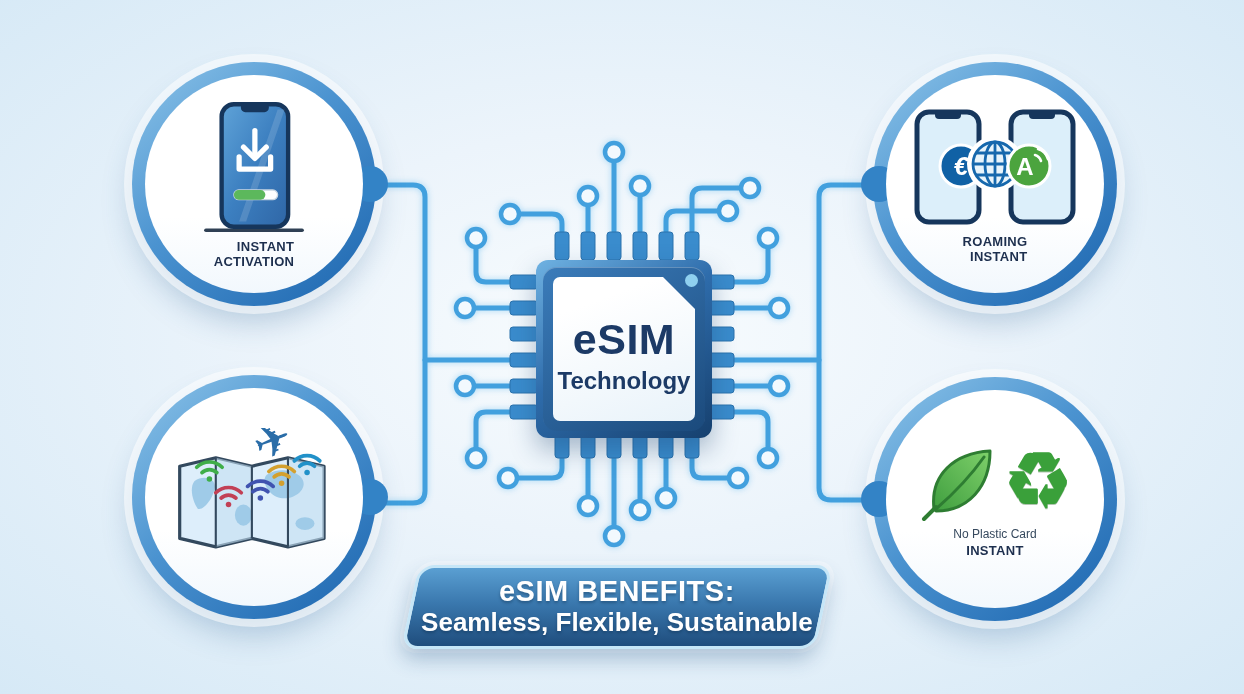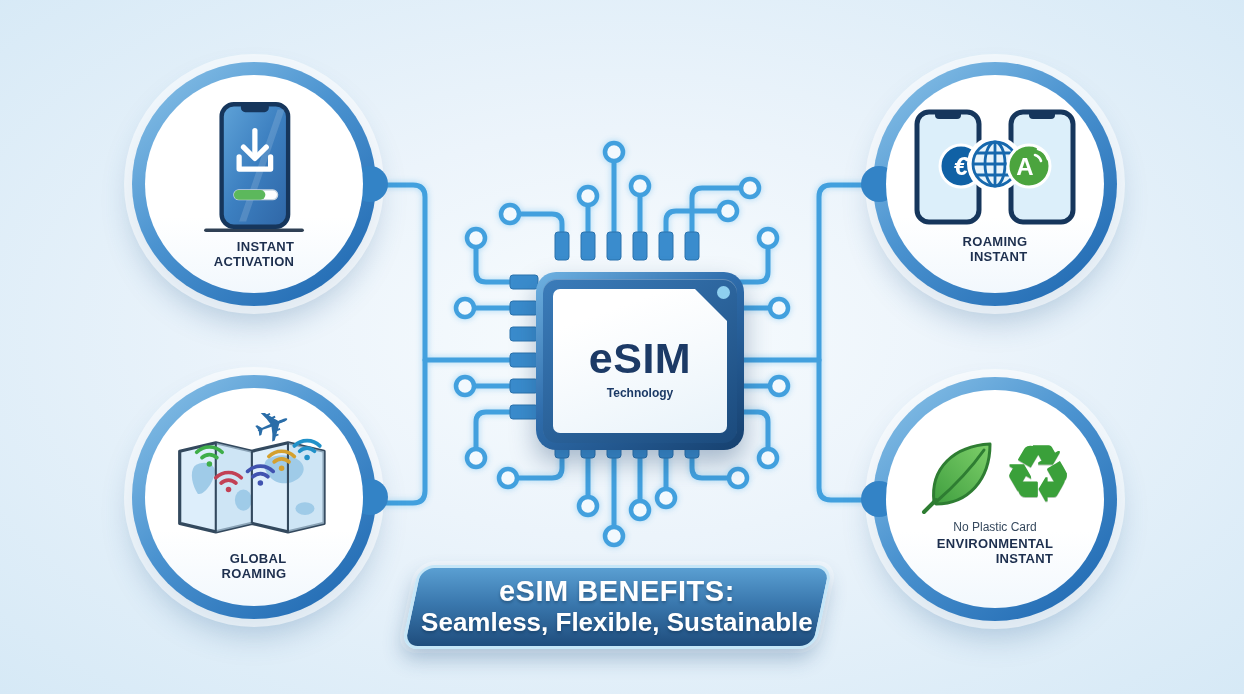--- a/index.html
+++ b/index.html
@@ -13,43 +13,43 @@
 
   
   svg.traces { position:absolute; inset:0; z-index:1; }
   .tracegrp { filter: drop-shadow(0 0 3px rgba(160,212,243,.95)); }
   .trace { fill:none; stroke:#42a0de; stroke-width:5; stroke-linecap:round; stroke-linejoin:round; }
   .term  { fill:#f2f9fe; stroke:#42a0de; stroke-width:4.5; }
   .pin   { fill:#3a8ccd; stroke:#2a72ad; stroke-width:1; }
 
   
   .chip {
-    position:absolute; left:536px; top:272px; width:208px; height:178px; z-index:2;
-    border-radius:20px;
+    position:absolute; left:536px; top:260px; width:176px; height:178px; z-index:2;
+    border-radius:12px;
     background: linear-gradient(145deg,#6fb2e2 0%, #2e6cab 45%, #16406e 100%);
     box-shadow: 0 12px 26px rgba(23,64,110,.35);
   }
   .chip-mid {
     position:absolute; inset:7px; border-radius:14px;
     background: linear-gradient(145deg,#3b7cba, #1b4a7c);
     box-shadow: inset 0 1px 0 rgba(255,255,255,.25);
   }
   .chip-dot {
     position:absolute; right:7px; top:7px; width:13px; height:13px; border-radius:50%;
     background:#8fd0ef; z-index:3;
   }
   .chip-face {
     position:absolute; inset:10px; border-radius:7px;
     background: linear-gradient(160deg,#ffffff 20%, #e9f3fa 100%);
     clip-path: polygon(0 0, calc(100% - 32px) 0, 100% 32px, 100% 100%, 0 100%);
     display:flex; flex-direction:column; align-items:center; justify-content:center;
     padding-top:14px;
   }
   .chip-title { font-size:43px; font-weight:bold; color:#1c3a66; letter-spacing:.5px; line-height:1; }
-  .chip-sub   { font-size:12px; font-weight:bold; color:#1c3a66; margin-top:6px; }
+  .chip-sub   { font-size:24px; font-weight:bold; color:#1c3a66; margin-top:6px; }
 
   
   .node {
     position:absolute; width:244px; height:244px; border-radius:50%; z-index:2;
     background: linear-gradient(140deg,#8ec5e9 0%, #4b93d0 45%, #1b64ae 100%);
     box-shadow: 0 0 0 8px rgba(255,255,255,.55), 0 16px 30px rgba(44,98,148,.28);
   }
   .node.tl { left:132px; top:62px; }
   .node.tr { left:873px; top:62px; }
   .node.bl { left:132px; top:375px; }
@@ -285,24 +285,20 @@
               <path d="M99 46 a10 10 0 0 1 14 0"></path>
               <path d="M94 41 a17 17 0 0 1 24 0"></path>
             </g>
           <g stroke="#2191c9" stroke-width="3.5">
               <circle cx="130" cy="42" r="2.6" fill="#2191c9" stroke="none"></circle>
               <path d="M123 36 a10 10 0 0 1 14 0"></path>
               <path d="M118 31 a17 17 0 0 1 24 0"></path>
             </g>
         </g>
       </svg>
-      <div class="node-label">
-        <div>GLOBAL</div>
-        <div>ROAMING</div>
-      </div>
     </div>
   </div>
 
   <div class="node br">
     <span class="bump left"></span>
     <div class="node-inner">
       <div class="icon-row">
         <svg width="84" height="84" viewBox="0 0 84 84">
           <defs>
             <linearGradient id="leafg" x1="0" y1="1" x2="1" y2="0">
@@ -311,21 +307,20 @@
             </linearGradient>
           </defs>
           <path d="M16 70 C12 36 36 14 72 12 C72 48 50 72 18 72 Z" fill="url(#leafg)" stroke="#2e7d32" stroke-width="3" stroke-linejoin="round"></path>
           <path d="M18 70 C34 56 52 38 66 18" fill="none" stroke="#2e7d32" stroke-width="3" stroke-linecap="round"></path>
           <path d="M6 80 C10 76 14 72 18 68" fill="none" stroke="#2e7d32" stroke-width="4" stroke-linecap="round"></path>
         </svg>
         <span class="recycle-glyph">♻</span>
       </div>
       <div class="node-sublabel">No Plastic Card</div>
       <div class="node-label">
-        <div>ENVIRONMENTAL</div>
         <div>INSTANT</div>
       </div>
     </div>
   </div>
 
   <div class="banner">
     <div class="banner-text">
       <div class="banner-line1">eSIM BENEFITS:</div>
       <div class="banner-line2">Seamless, Flexible, Sustainable</div>
     </div>

